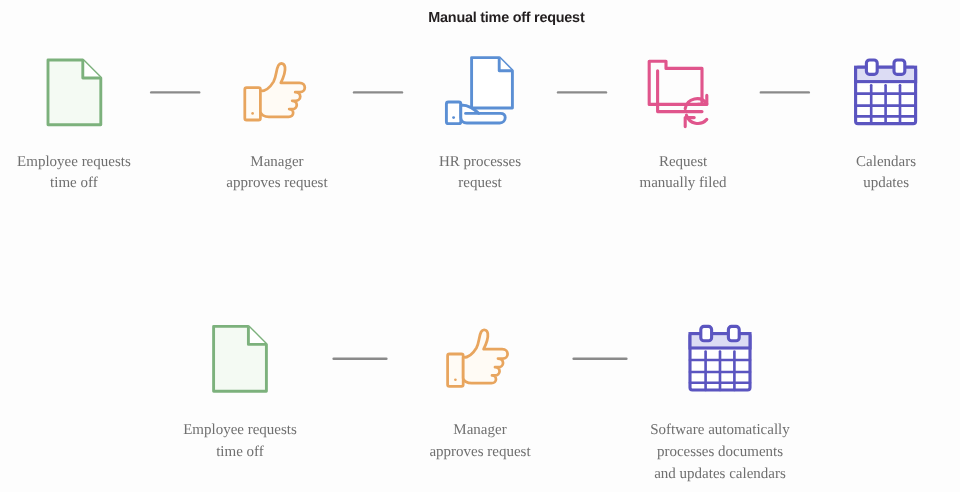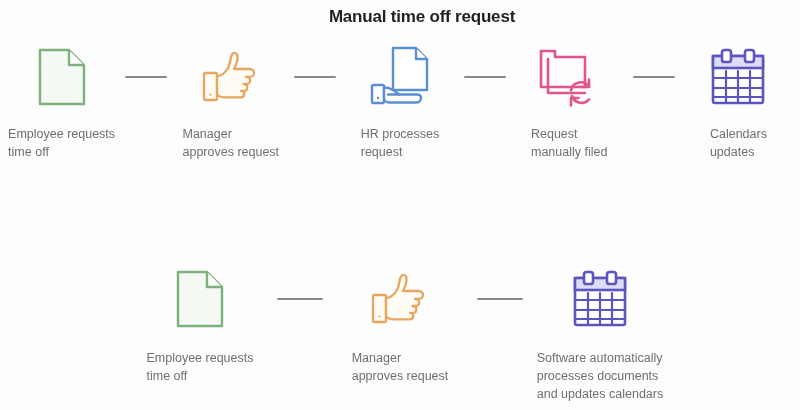--- a/index.html
+++ b/index.html
@@ -18,21 +18,21 @@
   .infographic {
     width: 800px;
     height: 410px;
     position: relative;
     background: #fdfdfd;
   }
 
   
   .section-title {
     text-align: center;
-    font-size: 17px;
+    font-size: 12px;
     font-weight: bold;
     color: #231f20;
     letter-spacing: -0.2px;
     line-height: 1;
     padding-left: 44px;
   }
   #manual-title-wrap { position: absolute; left: 0; top: 8px; width: 800px; }
   #automated-title-wrap { position: absolute; left: 0; top: 211px; width: 800px; }
 
   
@@ -58,23 +58,24 @@
     display: flex;
     align-items: center;
     justify-content: center;
   }
   #manual-row .icon-box { margin-bottom: 14px; }
   #automated-row .icon-box { margin-bottom: 16px; }
 
   .step-label {
     font-size: 12.5px;
     line-height: 1.42;
+    text-align: center;
     color: #6f6f6f;
     white-space: pre-line;
-    font-family: Liberation Sans, sans-serif;
+    font-family: Liberation Serif, serif;
   }
 
   .connector {
     width: 46px;
     height: 70px;
     display: flex;
     align-items: center;
     justify-content: center;
     flex: none;
   }

